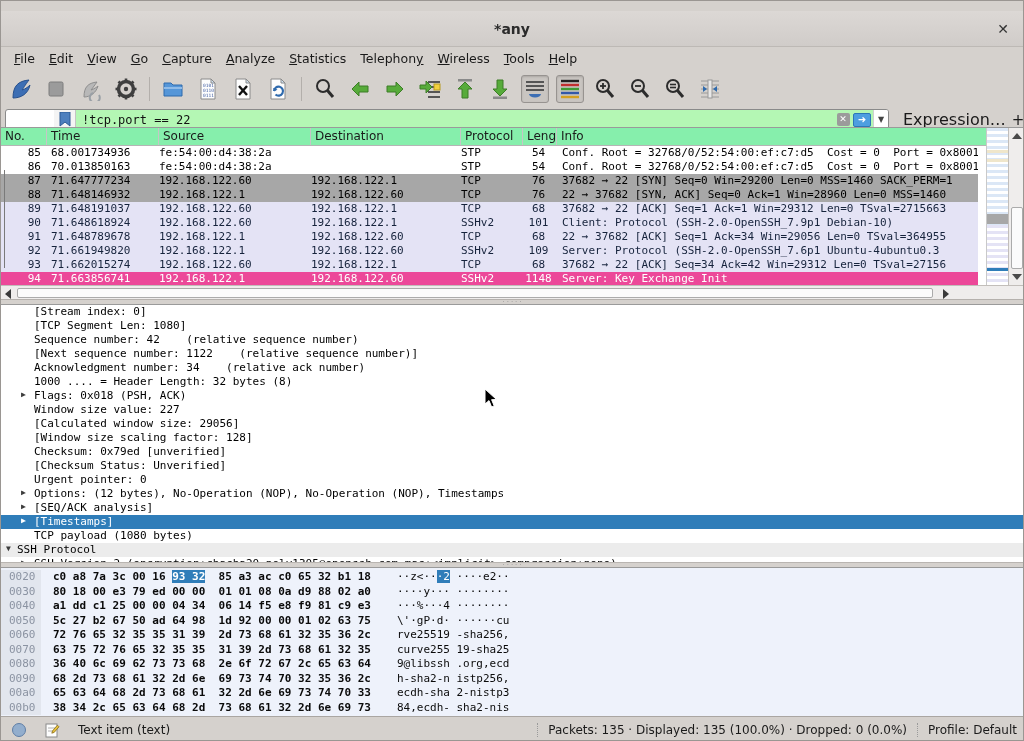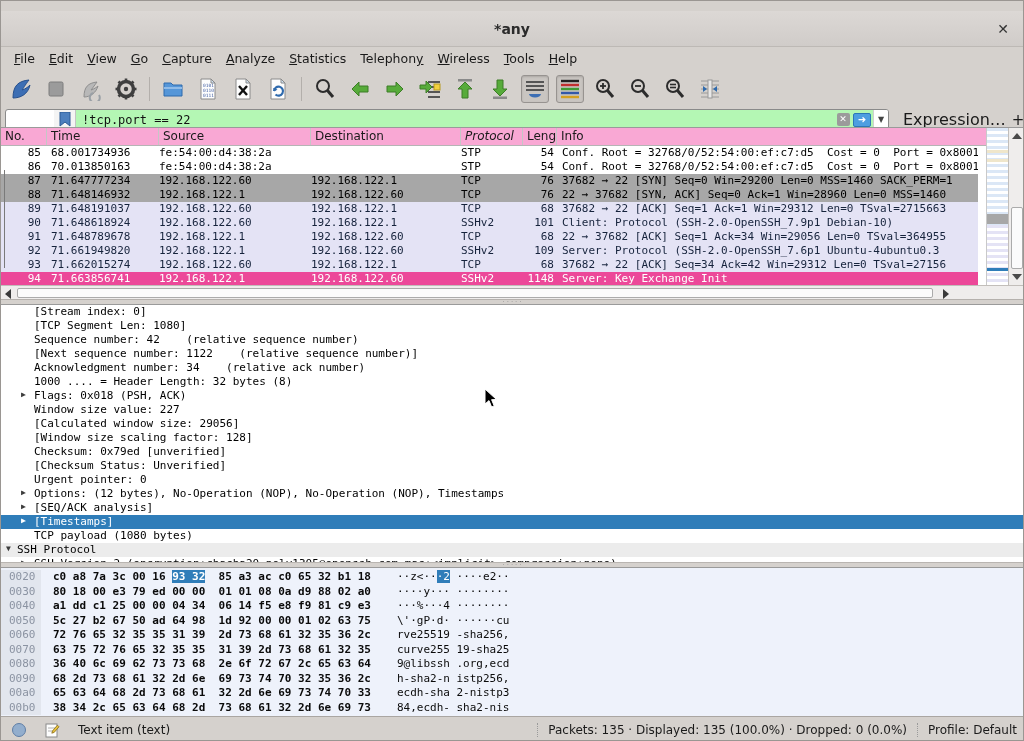--- a/index.html
+++ b/index.html
@@ -30,31 +30,31 @@
   .f-clear { width:16px; display:flex; align-items:center; justify-content:center; background:#b4f7b4; }
   .f-clear .box { width:13px; height:13px; background:#9b9b9b; color:#fff; font-size:9px; line-height:13px; text-align:center; border-radius:2px; }
   .f-apply { width:22px; display:flex; align-items:center; justify-content:center; background:#b4f7b4; }
   .f-apply .box { width:18px; height:14px; background:#4d9ee0; border:1px solid #2c76b8; border-radius:2px; color:#fff; font-size:10px; line-height:12px; text-align:center; }
   .f-caret { width:15px; display:flex; align-items:center; justify-content:center; background:#fff; border-left:1px solid #d0d0d0; font-size:8px; color:#444; }
   .f-expression { margin-left:14px; font-size:16px; color:#1a1a1a; }
   .f-plus { margin-left:auto; font-size:15px; color:#1a1a1a; padding:0 6px; }
 
   
   .plist { position:absolute; left:0; top:126px; width:1024px; height:173px; background:#fff; border-top:1px solid #9a9a9a; }
-  .phead { display:flex; height:18px; background:#f9a8d4; border-bottom:1px solid #b5b5b5; font-size:12px; color:#1a1a1a; overflow:hidden; width:1007px; }
+  .phead { display:flex; height:18px; background:#86efac; border-bottom:1px solid #b5b5b5; font-size:12px; color:#1a1a1a; overflow:hidden; width:1007px; }
   .phead .hc { border-right:1px solid #c6c6c6; padding:1px 4px 0 4px; white-space:nowrap; overflow:hidden; }
   .prows { position:relative; width:977px; overflow:hidden; height:140px; }
   .prow { display:flex; height:14px; font-family:"DejaVu Sans Mono","Liberation Mono",monospace; font-size:11px; white-space:pre; overflow:hidden; color:#000; }
   .prow>div { overflow:hidden; flex-shrink:0; }
   .c-no { width:46px; text-align:right; padding-right:6px; }
   .c-time { width:112px; padding-left:4px; }
   .c-src { width:152px; }
   .c-dst { width:150px; }
   .c-proto { width:62px; }
-  .c-len { width:34px; text-align:right; padding-right:3px; }
+  .c-len { width:34px; text-align:center; padding-right:3px; }
   .c-info { flex:1 1 auto; padding-left:5px; }
   .row-white { background:#fff; }
   .row-gray { background:#a7a7a7; }
   .row-lav { background:#e4e3f5; color:#16233c; }
   .row-sel { background:#ec4899; color:#fff; }
   .convline { position:absolute; left:3px; top:42px; width:1px; height:98px; background:#7a7a7a; }
 
   
   .minimap { position:absolute; left:985px; top:127px; width:22px; height:157px; background:repeating-linear-gradient(180deg,#dbe7f6 0 3px,#ffffff 3px 6px); border-left:1px solid #c9c9c9; }
   .mm-beige1 { position:absolute; left:0; top:14%; width:100%; height:3px; background:#efe6cb; }
@@ -316,21 +316,21 @@
   <span class="f-expression">Expression…</span>
   <span class="f-plus">+</span>
 </div>
 
 <div class="plist">
   <div class="phead" id="phead">
       <div class="hc" style="width: 46px;">No.</div>
       <div class="hc" style="width: 112px;">Time</div>
       <div class="hc" style="width: 152px;">Source</div>
       <div class="hc" style="width: 150px;">Destination</div>
-      <div class="hc" style="width: 62px; font-style: italic;">Protocol</div>
+      <div class="hc" style="width: 62px;">Protocol</div>
       <div class="hc" style="width: 34px;">Length</div>
       <div class="hc" style="width: auto; flex: 1 1 0%; border-right: none;">Info</div>
     </div>
   <div class="prows" id="prows">
       <div class="prow row-white"><div class="c-no">85</div><div class="c-time">68.001734936</div><div class="c-src">fe:54:00:d4:38:2a</div><div class="c-dst"></div><div class="c-proto">STP</div><div class="c-len">54</div><div class="c-info">Conf. Root = 32768/0/52:54:00:ef:c7:d5  Cost = 0  Port = 0x8001</div></div>
       <div class="prow row-white"><div class="c-no">86</div><div class="c-time">70.013850163</div><div class="c-src">fe:54:00:d4:38:2a</div><div class="c-dst"></div><div class="c-proto">STP</div><div class="c-len">54</div><div class="c-info">Conf. Root = 32768/0/52:54:00:ef:c7:d5  Cost = 0  Port = 0x8001</div></div>
       <div class="prow row-gray"><div class="c-no">87</div><div class="c-time">71.647777234</div><div class="c-src">192.168.122.60</div><div class="c-dst">192.168.122.1</div><div class="c-proto">TCP</div><div class="c-len">76</div><div class="c-info">37682 → 22 [SYN] Seq=0 Win=29200 Len=0 MSS=1460 SACK_PERM=1</div></div>
       <div class="prow row-gray"><div class="c-no">88</div><div class="c-time">71.648146932</div><div class="c-src">192.168.122.1</div><div class="c-dst">192.168.122.60</div><div class="c-proto">TCP</div><div class="c-len">76</div><div class="c-info">22 → 37682 [SYN, ACK] Seq=0 Ack=1 Win=28960 Len=0 MSS=1460</div></div>
       <div class="prow row-lav"><div class="c-no">89</div><div class="c-time">71.648191037</div><div class="c-src">192.168.122.60</div><div class="c-dst">192.168.122.1</div><div class="c-proto">TCP</div><div class="c-len">68</div><div class="c-info">37682 → 22 [ACK] Seq=1 Ack=1 Win=29312 Len=0 TSval=2715663</div></div>
       <div class="prow row-lav"><div class="c-no">90</div><div class="c-time">71.648618924</div><div class="c-src">192.168.122.60</div><div class="c-dst">192.168.122.1</div><div class="c-proto">SSHv2</div><div class="c-len">101</div><div class="c-info">Client: Protocol (SSH-2.0-OpenSSH_7.9p1 Debian-10)</div></div>

